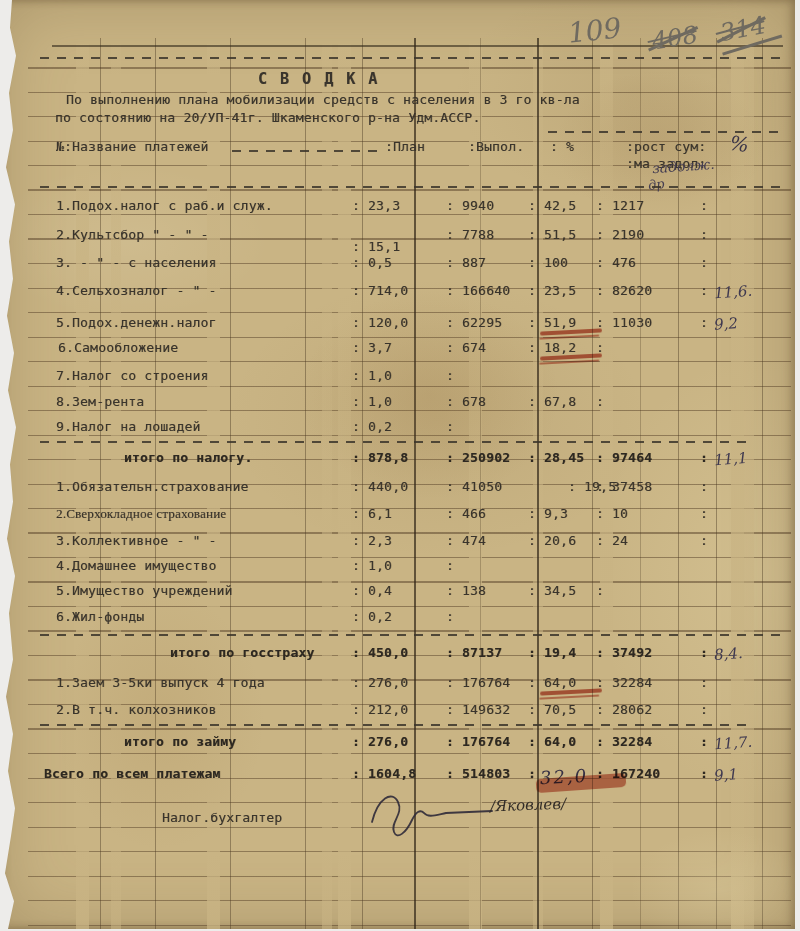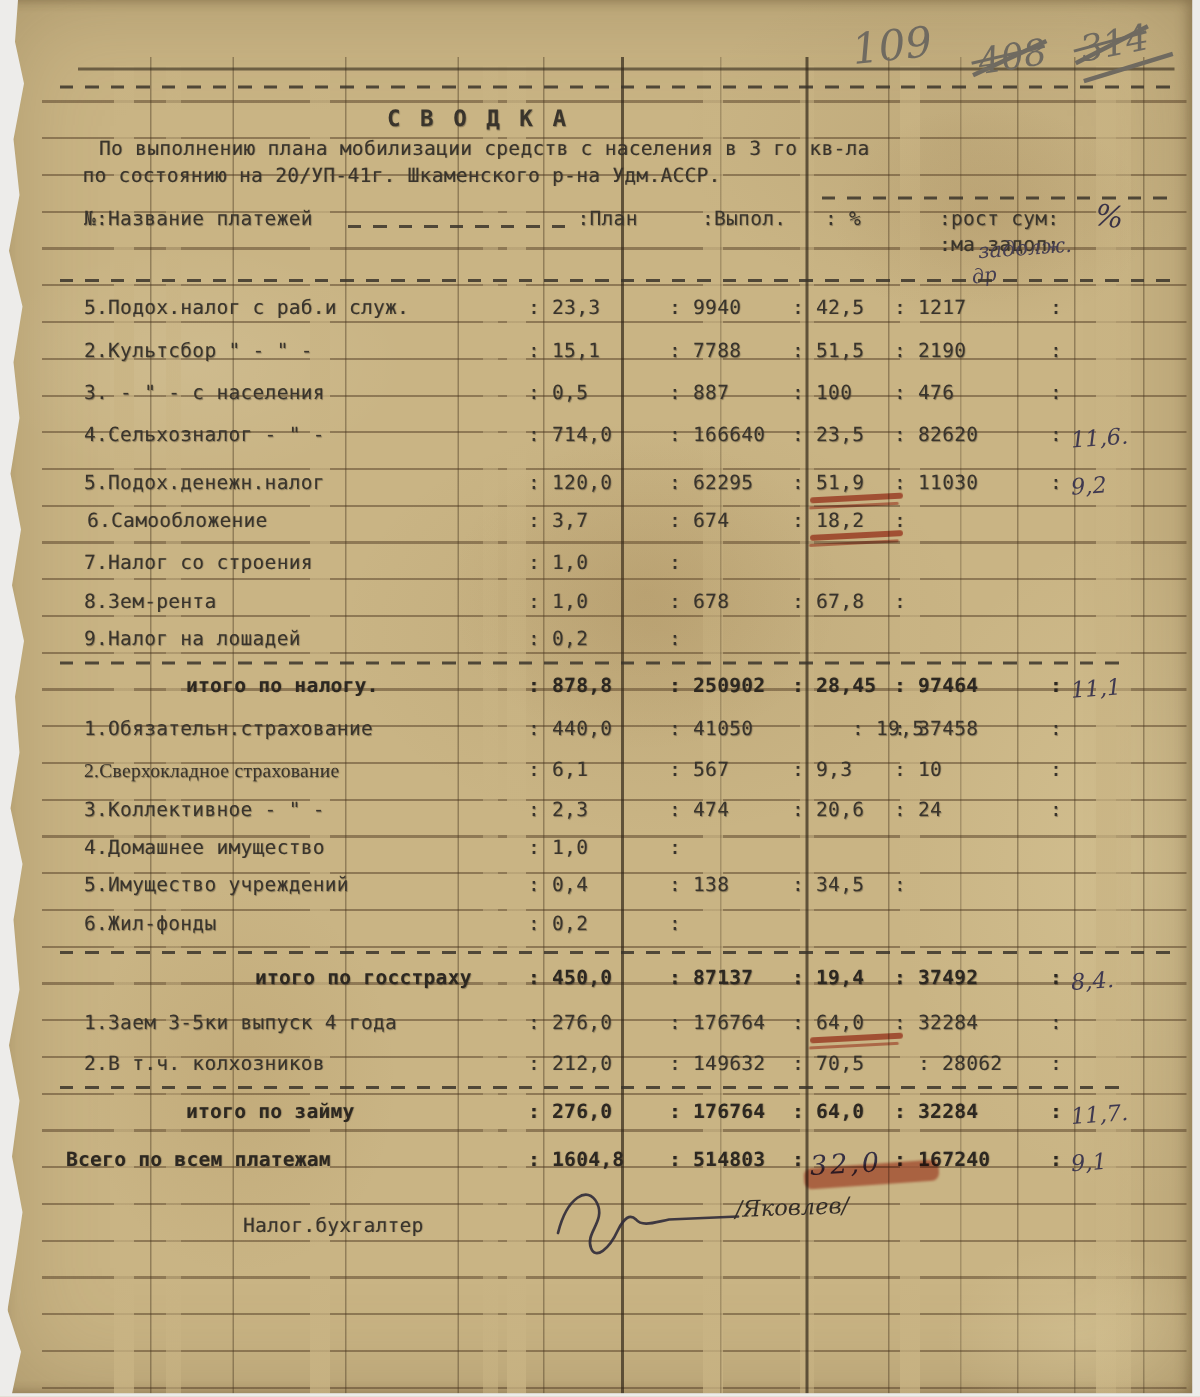--- a/index.html
+++ b/index.html
@@ -126,30 +126,30 @@
         <div class="sep" style="top: 57px; left: 40px; width: 745px;"></div>
         <div class="sep" style="top: 131px; left: 548px; width: 238px;"></div>
         <div class="sep" style="top: 150px; left: 232px; width: 146px;"></div>
         <div class="sep" style="top: 186px; left: 40px; width: 748px;"></div>
         <div class="sep" style="top: 441px; left: 40px; width: 712px;"></div>
         <div class="sep" style="top: 634px; left: 40px; width: 740px;"></div>
         <div class="sep" style="top: 724px; left: 40px; width: 712px;"></div>
       </div>
     <div id="rows">
         <div class="row" style="top: 198px;">
-          <span class="typed" style="left: 56px;">5.Подох.налог с раб.и служ.</span>
+          <span class="typed" style="left: 56px;">1.Подох.налог с раб.и служ.</span>
           <span class="typed" style="left: 352px;">: 23,3</span>
           <span class="typed" style="left: 446px;">: 9940</span>
           <span class="typed" style="left: 528px;">: 42,5</span>
           <span class="typed" style="left: 596px;">: 1217</span>
           <span class="typed" style="left: 700px;">:</span>
         </div>
         <div class="row" style="top: 227px;">
           <span class="typed" style="left: 56px;">2.Культсбор " - " -</span>
-          <span class="typed" style="left: 352px;">: 15,1</span>
+          <span class="typed" style="left: 352px; margin-top: 12px;">: 15,1</span>
           <span class="typed" style="left: 446px;">: 7788</span>
           <span class="typed" style="left: 528px;">: 51,5</span>
           <span class="typed" style="left: 596px;">: 2190</span>
           <span class="typed" style="left: 700px;">:</span>
         </div>
         <div class="row" style="top: 255px;">
           <span class="typed" style="left: 56px;">3. - " - с населения</span>
           <span class="typed" style="left: 352px;">: 0,5</span>
           <span class="typed" style="left: 446px;">: 887</span>
           <span class="typed" style="left: 528px;">: 100</span>
@@ -213,21 +213,21 @@
           <span class="typed" style="left: 56px;">1.Обязательн.страхование</span>
           <span class="typed" style="left: 352px;">: 440,0</span>
           <span class="typed" style="left: 446px;">: 41050</span>
           <span class="typed" style="left: 528px; margin-left: 40px;">: 19,5</span>
           <span class="typed" style="left: 596px;">: 37458</span>
           <span class="typed" style="left: 700px;">:</span>
         </div>
         <div class="row" style="top: 506px;">
           <span class="typed" style="left: 56px; font-family: Liberation Serif, serif;">2.Сверхокладное страхование</span>
           <span class="typed" style="left: 352px;">: 6,1</span>
-          <span class="typed" style="left: 446px;">: 567</span>
+          <span class="typed" style="left: 446px;">: 466</span>
           <span class="typed" style="left: 528px;">: 9,3</span>
           <span class="typed" style="left: 596px;">: 10</span>
           <span class="typed" style="left: 700px;">:</span>
         </div>
         <div class="row" style="top: 533px;">
           <span class="typed" style="left: 56px;">3.Коллективное - " -</span>
           <span class="typed" style="left: 352px;">: 2,3</span>
           <span class="typed" style="left: 446px;">: 474</span>
           <span class="typed" style="left: 528px;">: 20,6</span>
           <span class="typed" style="left: 596px;">: 24</span>
@@ -266,21 +266,21 @@
           <span class="typed" style="left: 528px;">: 64,0</span>
           <span class="typed" style="left: 596px;">: 32284</span>
           <span class="typed" style="left: 700px;">:</span>
           <div class="redline"></div>
         </div>
         <div class="row" style="top: 702px;">
           <span class="typed" style="left: 56px;">2.В т.ч. колхозников</span>
           <span class="typed" style="left: 352px;">: 212,0</span>
           <span class="typed" style="left: 446px;">: 149632</span>
           <span class="typed" style="left: 528px;">: 70,5</span>
-          <span class="typed" style="left: 596px; margin-left: 16px;">: 28062</span>
+          <span class="typed" style="left: 596px;">: 28062</span>
           <span class="typed" style="left: 700px;">:</span>
         </div>
         <div class="row total" style="top: 734px;">
           <span class="typed" style="left: 124px;">итого по займу</span>
           <span class="typed" style="left: 352px;">: 276,0</span>
           <span class="typed" style="left: 446px;">: 176764</span>
           <span class="typed" style="left: 528px;">: 64,0</span>
           <span class="typed" style="left: 596px;">: 32284</span>
           <span class="typed" style="left: 700px;">:</span>
           <span class="hand cell" style="left: 714px;">11,7.</span>

